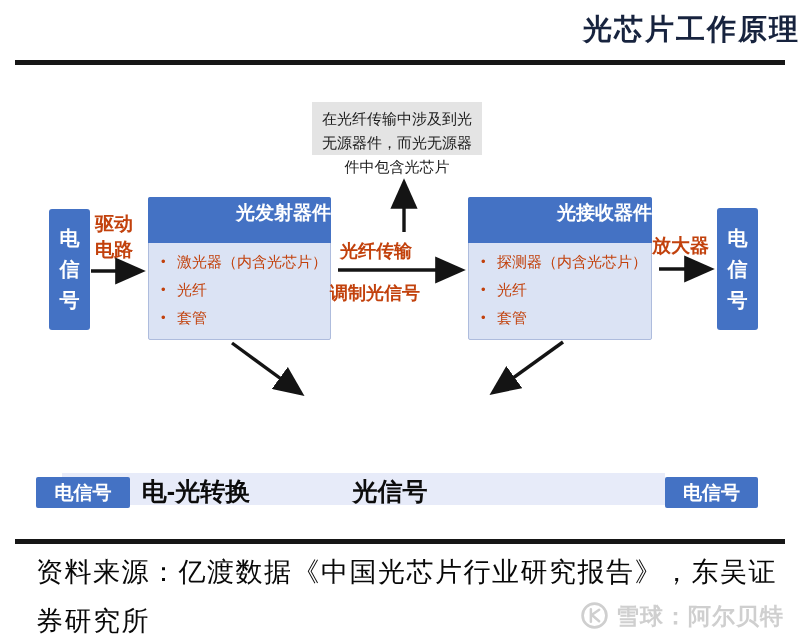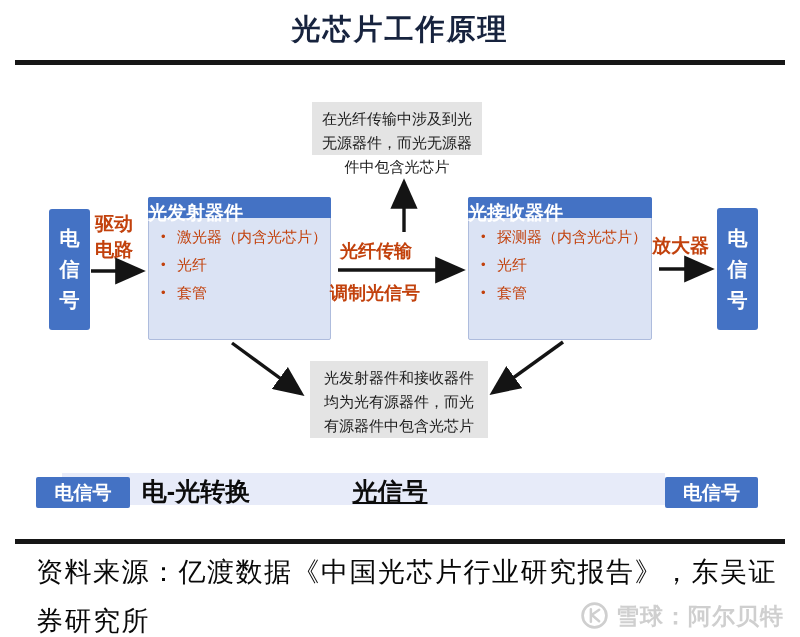--- a/index.html
+++ b/index.html
@@ -2,21 +2,21 @@
 <html><head>
 <meta charset="utf-8">
 <style>
   html,body{margin:0;padding:0;background:#ffffff;}
   #canvas{
     position:relative;width:800px;height:637px;background:#ffffff;
     font-family:"Liberation Sans",sans-serif;overflow:hidden;
   }
   
   .page-title{
-    position:absolute;top:10px;left:0;width:800px;text-align:center;
+    position:absolute;top:10px;left:0;width:800px;text-align:right;
     font-family:Liberation Mono, monospace;font-weight:bold;font-size:29px;
     letter-spacing:2px;color:#17233e;
   }
   .rule{position:absolute;left:15px;width:770px;height:5px;background:#161616;}
   .rule-top{top:60px;}
   .rule-bottom{top:539px;}
   
   .vsignal{
     position:absolute;background:#4472C4;border-radius:3px;color:#fff;
     font-weight:bold;font-size:20px;line-height:31px;text-align:center;
@@ -26,22 +26,22 @@
   .vsignal-left{left:49px;top:209px;width:41px;height:121px;}
   .vsignal-right{left:717px;top:208px;width:41px;height:122px;}
   
   .comp-box{
     position:absolute;top:197px;height:143px;background:#dbe3f4;
     border:1px solid #aebcdd;border-radius:2px;box-sizing:border-box;
   }
   .comp-box.transmitter{left:148px;width:183px;}
   .comp-box.receiver{left:468px;width:184px;}
   .comp-head{
-    height:21px;margin:-1px -1px 0 -1px;background:#4472C4;border-radius:2px 2px 0 0;
-    color:#fff;font-weight:bold;font-size:19px;line-height:31px;text-align:left;
+    height:46px;margin:-1px -1px 0 -1px;background:#4472C4;border-radius:2px 2px 0 0;
+    color:#fff;font-weight:bold;font-size:19px;line-height:31px;text-align:right;
   }
   .comp-list{margin:10px 0 0 0;padding:0 6px 0 12px;list-style:none;}
   .comp-list li{
     font-size:15px;color:#c2410c;line-height:18px;margin-bottom:10px;
     padding-left:16px;position:relative;white-space:nowrap;
   }
   .comp-list li::before{content:"•";position:absolute;left:0;top:0;font-size:13px;}
   
   .note{
     position:absolute;background:#e4e4e4;color:#1a1a1a;font-size:15px;
@@ -63,21 +63,21 @@
     position:absolute;top:477px;height:31px;background:#4472C4;border-radius:2px;
     color:#fff;font-weight:bold;font-size:19px;line-height:31px;text-align:center;
   }
   .bar-blue-left{left:36px;width:94px;}
   .bar-blue-right{left:665px;width:93px;}
   .bar-step{
     position:absolute;top:476px;height:30px;line-height:30px;text-align:center;
     font-weight:bold;font-size:25px;color:#0c0c0c;
   }
   .step-1{left:130px;width:132px;}
-  .step-2{left:330px;width:120px;text-decoration:underline;}
+  .step-2{left:330px;width:120px;}
   .step-3{left:498px;width:132px;}
   
   .source-text{
     position:absolute;left:36px;top:548px;width:748px;
     font-family:"Liberation Serif",serif;font-size:27px;line-height:49px;
     letter-spacing:1.5px;color:#080808;
   }
   .watermark{
     position:absolute;left:580px;top:601px;display:flex;align-items:flex-start;gap:7px;
     color:#cfcfcf;font-size:23px;font-weight:bold;letter-spacing:1px;white-space:nowrap;
@@ -119,21 +119,20 @@
         <li>套管</li>
       </ul>
   </div>
 
   <div class="flabel label-amplifier">放大器</div>
 
   <div class="vsignal vsignal-right">
     <div class="vtext">电信号</div>
   </div>
 
-  <div class="note note-bottom">光发射器件和接收器件均为光有源器件，而光有源器件中包含光芯片</div>
 
   <svg class="arrows" width="800" height="637" viewBox="0 0 800 637">
     <defs>
       <marker id="ah" markerWidth="9" markerHeight="8" refX="7" refY="4" orient="auto">
         <path d="M0,0 L9,4 L0,8 z" fill="#141414"></path>
       </marker>
     </defs>
     <line x1="91" y1="271" x2="139" y2="271" stroke="#141414" stroke-width="3.4" marker-end="url(#ah)"></line>
     <line x1="404" y1="232" x2="404" y2="185" stroke="#141414" stroke-width="3.4" marker-end="url(#ah)"></line>
     <line x1="338" y1="270" x2="459" y2="270" stroke="#141414" stroke-width="3.4" marker-end="url(#ah)"></line>

